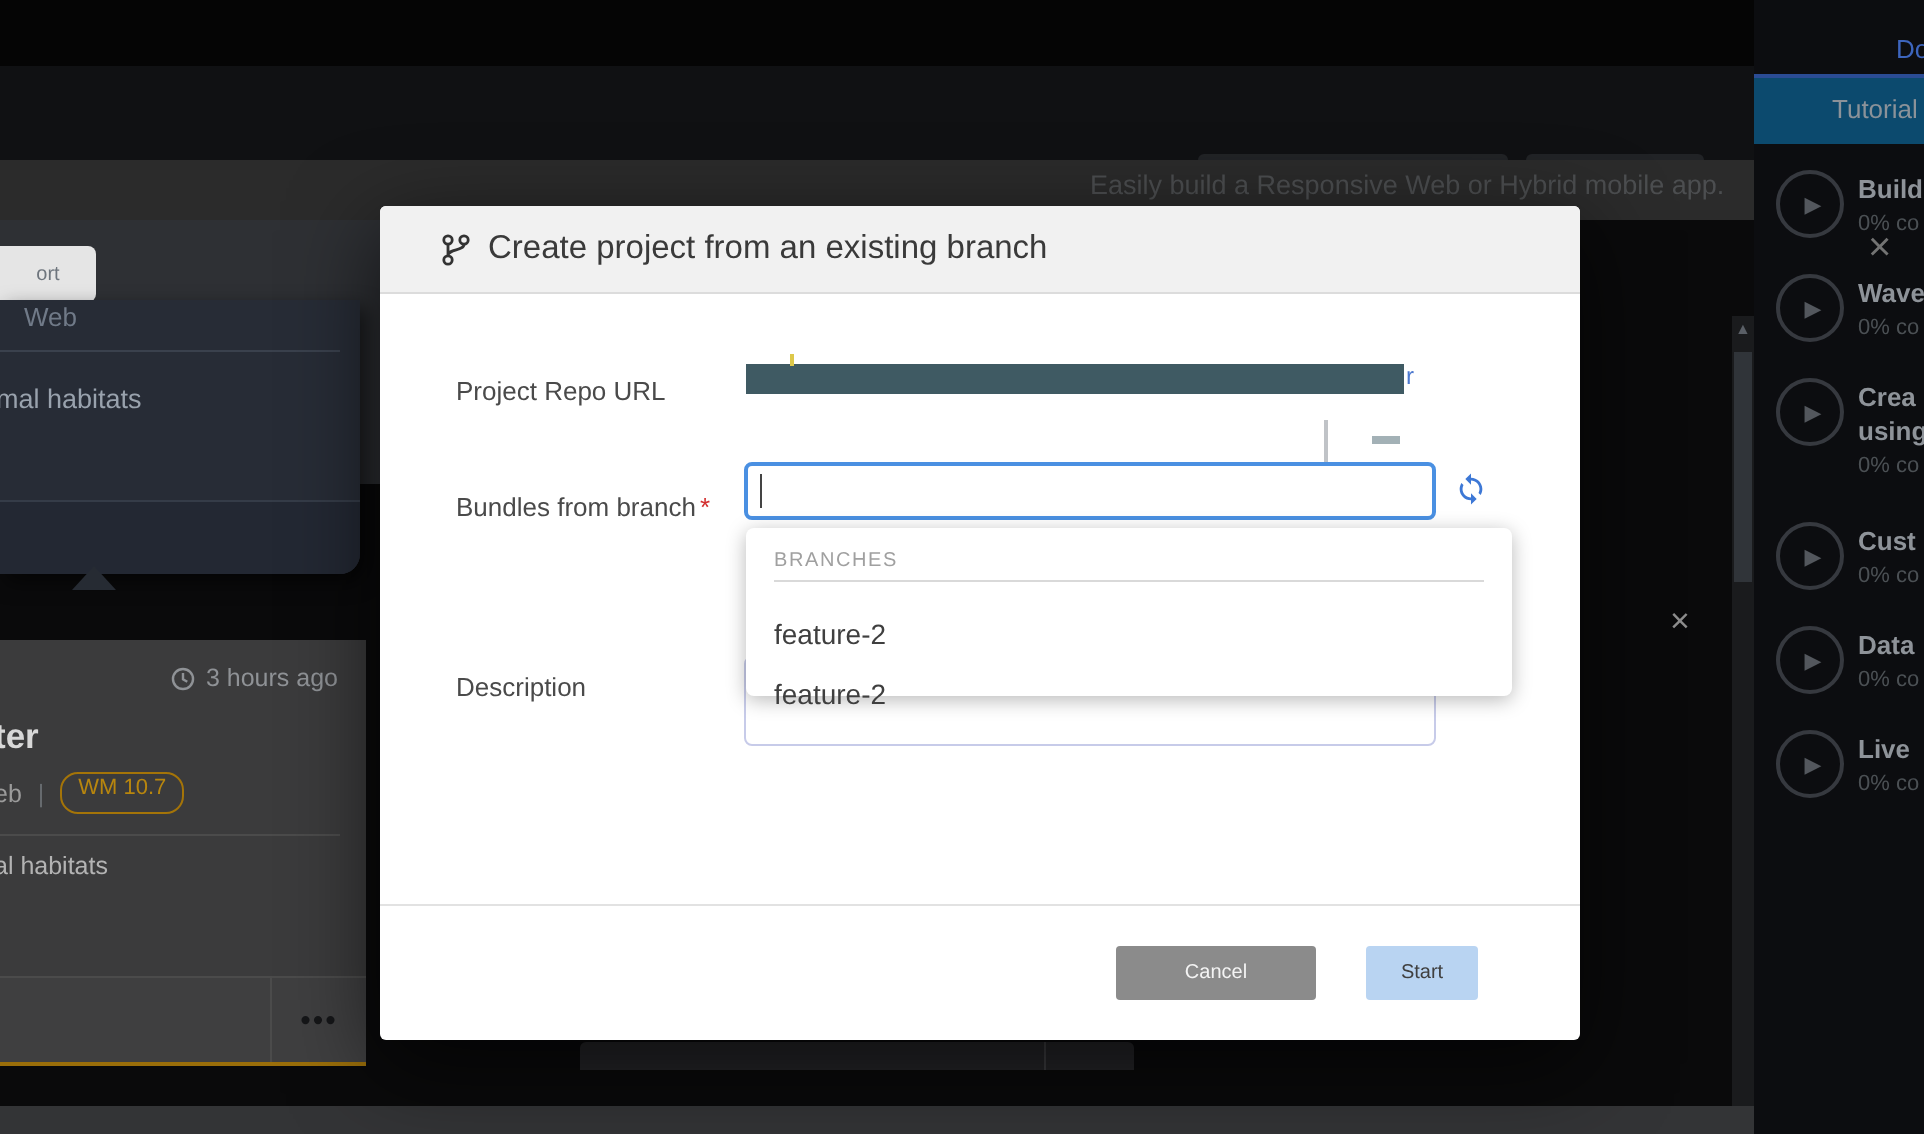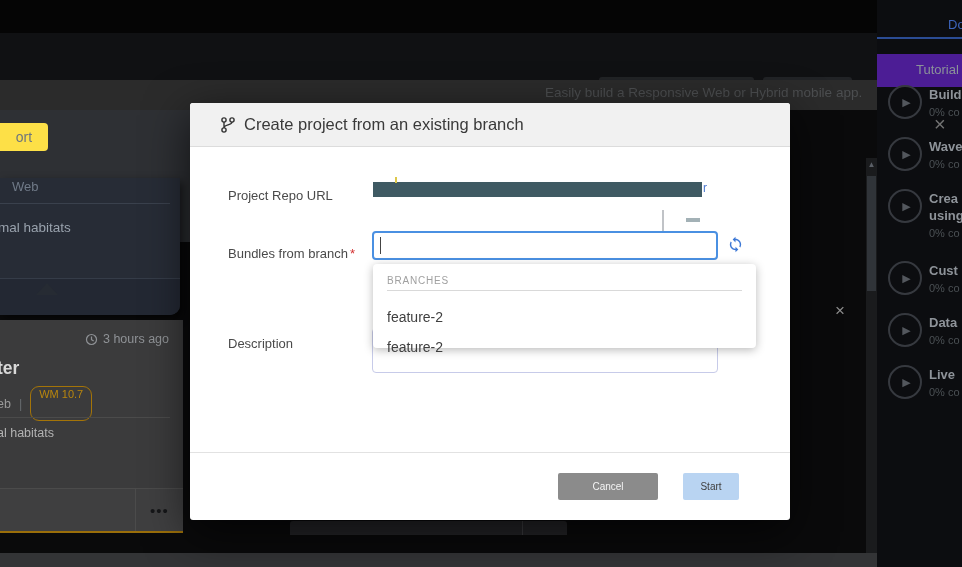--- a/index.html
+++ b/index.html
@@ -12,64 +12,64 @@
   .hdr-top   { left:0; top:0; width:877px; height:33px; background:#050505; }
   .nav-bar   { left:0; top:33px; width:877px; height:47px; background:#101113; }
   .nav-left-label { left:-4px; top:48px; color:#56595e; font-size:14.5px; white-space:nowrap; }
   .nav-btn   { height:26px; top:44px; background:#212326; border:none; border-radius:3px;
                color:#6f7377; font-size:13.5px; font-family:inherit; text-align:center; }
   .btn-manage { left:599px; width:155px; }
   .btn-team   { left:763px; width:89px; }
   .gray-band { left:0; top:80px; width:889px; height:30px; background:#2b2b2b; }
   .hero-sub  { left:545px; top:85px; width:300px; text-align:right; color:#4c4e50; font-size:13.5px; white-space:nowrap; }
   .left-panel { left:0; top:110px; width:190px; height:132px; background:#2e3034; }
-  .import-btn { left:0; top:123px; width:48px; height:28px; background:#fde047; border:none;
-                border-radius:0 4px 4px 0; color:#6e757d; font-size:14px; font-family:inherit; }
+  .import-btn { left:0; top:123px; width:48px; height:28px; background:#e5e5e5; border:none;
+                border-radius:0 4px 4px 0; color:#6e757d; font-size:10px; font-family:inherit; }
   .popover { left:0; top:150px; width:180px; height:137px; background:#272c36;
-             border-radius:0 0 10px 0; box-shadow:3px 4px 10px rgba(0,0,0,.55); overflow:hidden;margin-top:28px; }
+             border-radius:0 0 10px 0; box-shadow:3px 4px 10px rgba(0,0,0,.55); overflow:hidden; }
   .pop-item-1 { left:12px; top:1px; color:#707a88; font-size:13px; }
   .pop-div-1  { left:0; top:25px; width:170px; height:1px; background:#3a414d; }
   .pop-item-2 { left:-2px; top:42px; color:#99a2ad; font-size:13.5px; }
   .pop-div-2  { left:0; top:100px; width:180px; height:1px; background:#353c48; }
   .pop-bottom { left:0; top:101px; width:180px; height:36px; background:#232833; }
   .card-arrow { left:36px; top:283px; width:0; height:0;
                 border-left:11px solid transparent; border-right:11px solid transparent;
                 border-bottom:12px solid #262b33; }
 
   
   .pcard { left:0; top:320px; width:183px; height:213px; background:#3b3b3c;
            border-bottom:2px solid #9a6e0a; overflow:hidden; }
   .pc-time { right:14px; top:12px; color:#8f9296; font-size:12.5px; display:flex; align-items:center; gap:5px; }
   .pc-title { left:-3px; top:38px; color:#d8d8d8; font-size:17.5px; font-weight:bold; white-space:nowrap; }
   .pc-meta { left:-3px; top:66px; display:flex; align-items:center; gap:8px; }
   .pc-platform { color:#9b9b9b; font-size:12.5px; }
   .pc-pipe { color:#666a6e; font-size:12.5px; }
   .pc-badge { border:1px solid #a47408; color:#b8860e; border-radius:9px;
-              font-size:11px; padding:1px 8px 20px; white-space:nowrap; }
+              font-size:11px; padding:1px 8px 6px; white-space:nowrap; }
   .pc-div { left:0; top:97px; width:170px; height:1px; background:#4b4b4b; }
   .pc-desc { left:-3px; top:106px; color:#b3b3b3; font-size:12.5px; white-space:nowrap; }
   .pc-footer { left:0; top:168px; width:183px; height:43px; background:#3f3f40; border-top:1px solid #4b4b4b; }
   .pc-menu { left:135px; top:0; width:48px; height:43px; border-left:1px solid #4b4b4b;
              background:#3f3f40; border-top:none; color:#151618; font-size:15px; letter-spacing:1px;
              display:flex; align-items:center; justify-content:center; cursor:pointer; border-right:none; border-bottom:none; }
   .bg-close { left:835px; top:302px; color:#8d8d8d; font-size:17px; line-height:17px; cursor:pointer; }
   .toolbar-frag { left:290px; top:521px; width:277px; height:14px; background:#252528; border-radius:3px 3px 0 0; }
   .toolbar-frag-div { left:232px; top:0; width:1px; height:14px; background:#3d3d40; }
   .footer-strip { left:0; top:553px; width:962px; height:14px; background:#333436; }
 
   
   .scrollbar { left:866px; top:158px; width:11px; height:395px; background:#1a1b1d; }
   .sb-arrow { left:0; top:2px; width:11px; text-align:center; color:#5a5f66; font-size:8px; }
   .sb-thumb { left:1px; top:18px; width:9px; height:115px; background:#303439; }
 
   
   .sidebar { left:877px; top:0; width:107px; height:567px; background:#0c0d10; overflow:hidden;text-decoration:underline; }
   .docs-link { left:71px; top:17px; color:#3d65bd; font-size:13px; white-space:nowrap; cursor:pointer; }
   .tab-line { left:0; top:37px; width:85px; height:2px; background:#2b4c94; }
-  .tab-bar  { left:0; top:54px; width:85px; height:33px; background:#4c1d95; }
+  .tab-bar  { left:0; top:39px; width:85px; height:33px; background:#0c4a6e; }
   .tab-label { left:39px; top:8px; color:#8b9299; font-size:13px; white-space:nowrap; }
   .tut-row { position:absolute; left:11px; display:flex; gap:7px; width:80px; }
   .play-circle { width:34px; height:34px; border:2px solid #36393f; border-radius:50%;
                  flex-shrink:0; display:flex; align-items:center; justify-content:center;
                  color:#53575d; font-size:11px; padding-left:3px; cursor:pointer; }
   .tut-text { width:40px; padding-top:1px; }
   .tut-title { color:#8e9399; font-size:13px; font-weight:bold; line-height:17px; }
   .tut-prog  { color:#4b5054; font-size:11px; margin-top:3px; white-space:nowrap; }
 
   

